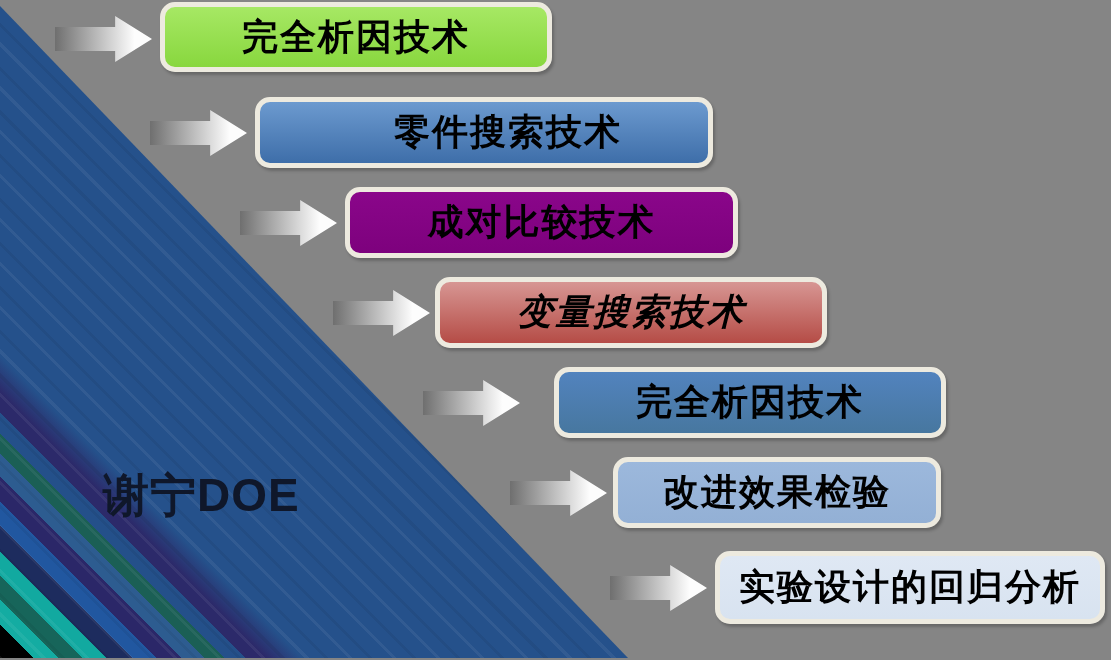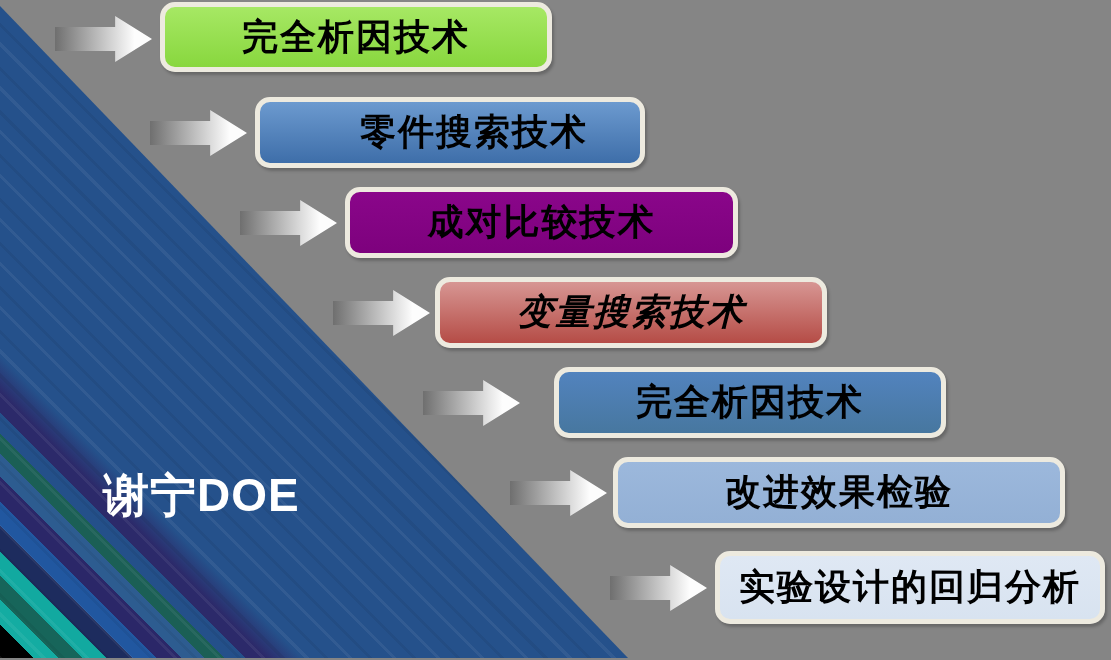--- a/index.html
+++ b/index.html
@@ -33,21 +33,21 @@
         #2B2768 112px 130px,
         #2D5C90 130px 146px,
         #1B5F55 146px 160px,
         #24508A 160px 175px,
         #2C2A6A 175px 190px,
         var(--triangle,#25518B) 215px);
   }
 
   #title {
     position:absolute; left:103px; top:465px;
-    font-size:46px; font-weight:bold; color:#ffffff;
+    font-size:46px; font-weight:bold; color:#0f172a;
     letter-spacing:1px; white-space:nowrap;
   }
 
   .arrow {
     position:absolute;
     width:97px; height:46px;
     clip-path:polygon(0% 24%, 62% 24%, 62% 0%, 100% 50%, 62% 100%, 62% 76%, 0% 76%);
     background:linear-gradient(90deg, var(--arrow-start,#6F6F6F), var(--arrow-end,#FDFDFD) 82%);
   }
   #arrow-1 { left:55px;  top:16px;  }
@@ -61,25 +61,25 @@
   .box {
     position:absolute;
     border:5px solid var(--box-border,#EDEADF);
     border-radius:15px;
     display:flex; align-items:center; justify-content:center;
     font-size:36px; font-weight:bold; color:#000;
     letter-spacing:2px; white-space:nowrap;
     box-shadow:2px 3px 3px rgba(0,0,0,0.22);
   }
   #box-1 { left:160px; top:2px;   width:392px; height:70px; }
-  #box-2 { left:255px; top:97px;  width:390px; height:71px;padding-left:48px; }
+  #box-2 { left:255px; top:97px;  width:458px; height:71px;padding-left:48px; }
   #box-3 { left:345px; top:187px; width:393px; height:71px; }
   #box-4 { left:435px; top:277px; width:392px; height:71px; }
   #box-5 { left:528px; top:367px; width:392px; height:71px;margin-left:26px; }
-  #box-6 { left:613px; top:457px; width:452px; height:71px; }
+  #box-6 { left:613px; top:457px; width:328px; height:71px; }
   #box-7 { left:715px; top:551px; width:390px; height:73px; }
 </style>
 </head>
 <body>
 
 <div id="slide" style="--bg: #858585; --triangle: #25518B; --box-border: #EDEADF; --arrow-start: #6F6F6F; --arrow-end: #FDFDFD;">
 
   <div id="triangle"></div>
 
   <div id="title">谢宁DOE</div>

